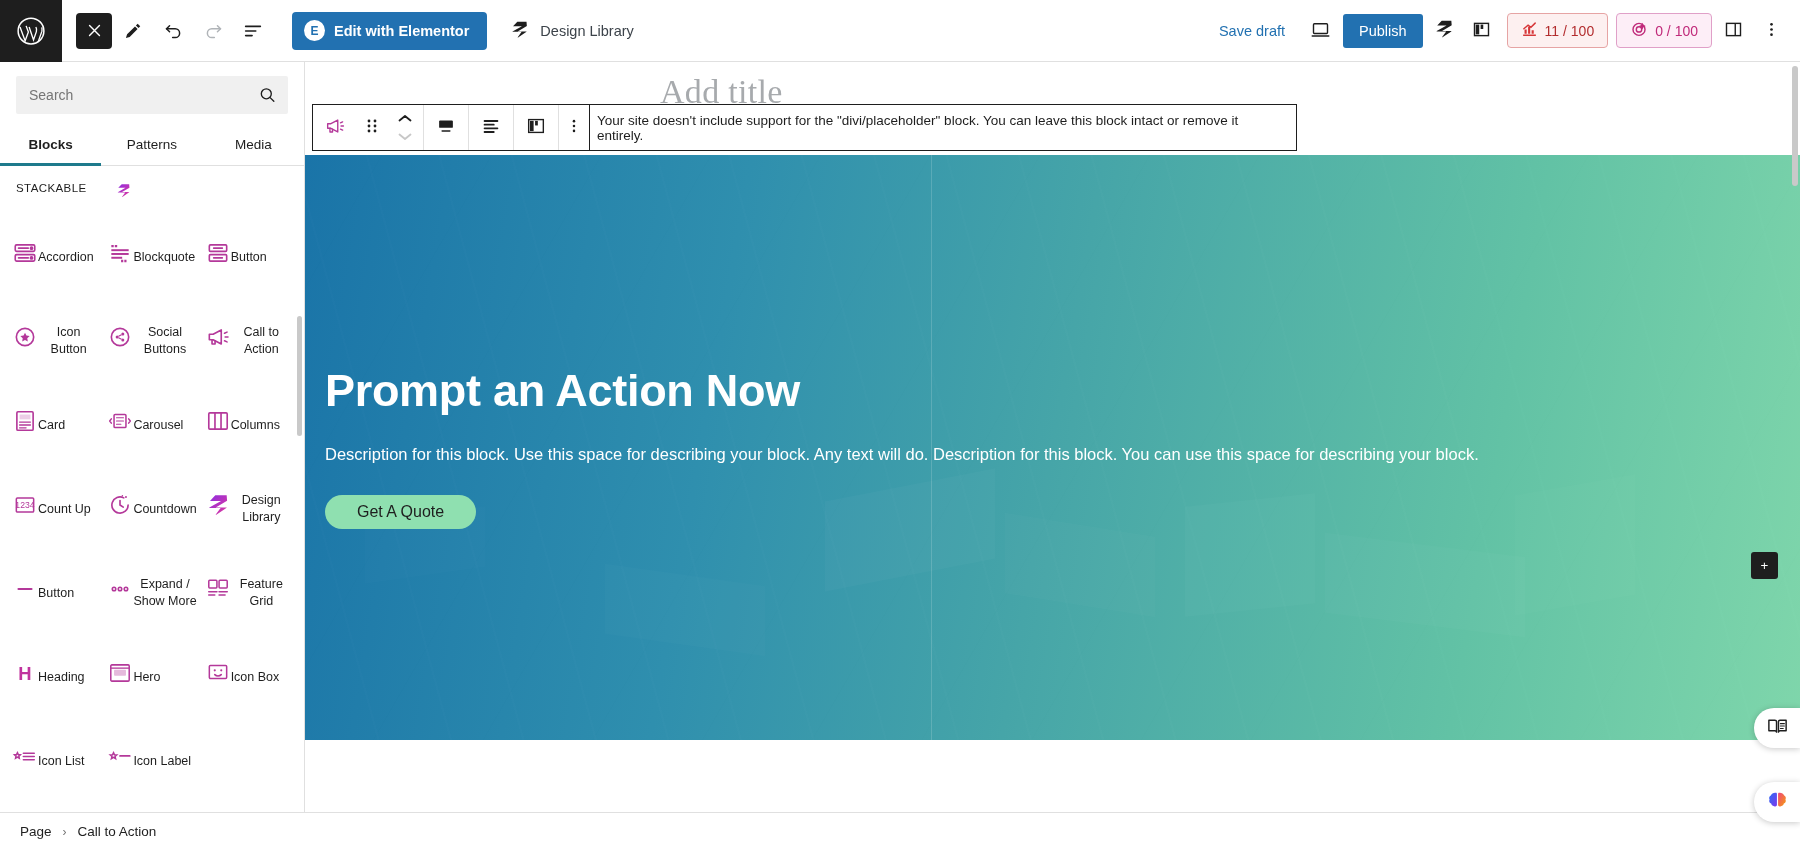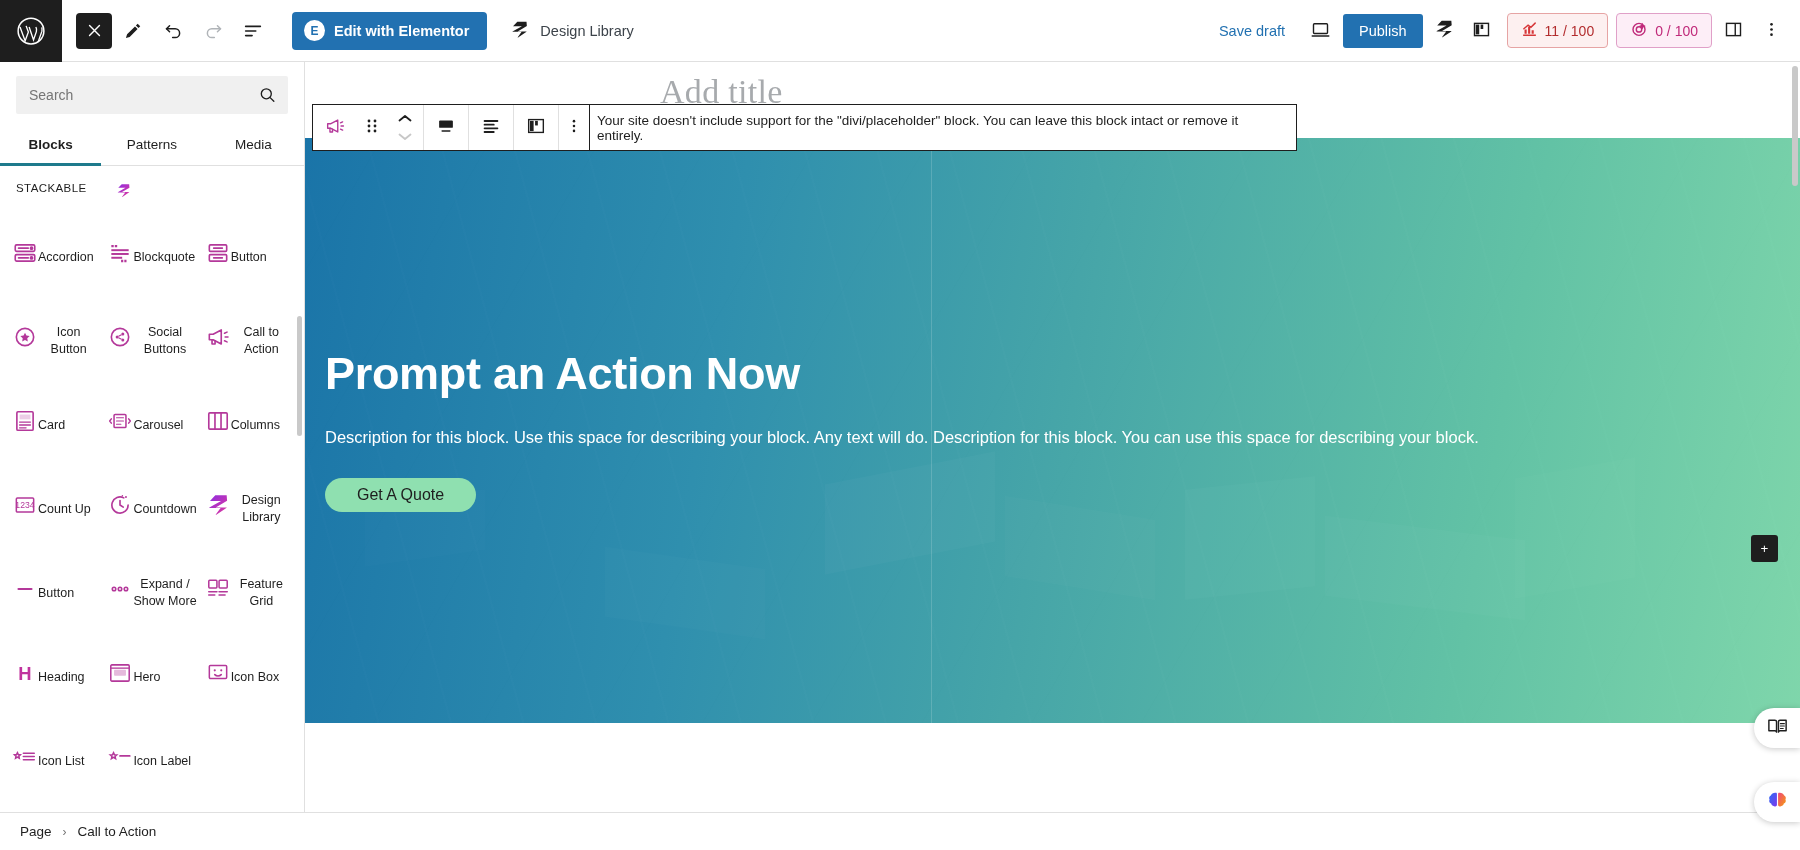--- a/index.html
+++ b/index.html
@@ -231,21 +231,21 @@
     border: 1px solid #1e1e1e;
     background: #fff;
     display: flex; align-items: center;
     padding: 0 14px;
     font-size: 13.5px; color: #1e1e1e;
     z-index: 29;
   }
 
   
   .hero {
-    position: absolute; top: 76px; left: 0;
+    position: absolute; top: 93px; left: 0;
     width: 1495px; height: 585px;
     background:
       linear-gradient(100deg, #1a74a8 0%, #2f8fae 28%, #46a5a8 50%, #62c2a5 78%, #7fd6ab 100%);
     overflow: hidden;
   }
   .hero-photo-overlay {
     position:absolute; inset:0;
     opacity:.10;
     background:
       repeating-linear-gradient(75deg, rgba(255,255,255,.10) 0 2px, transparent 2px 70px),

